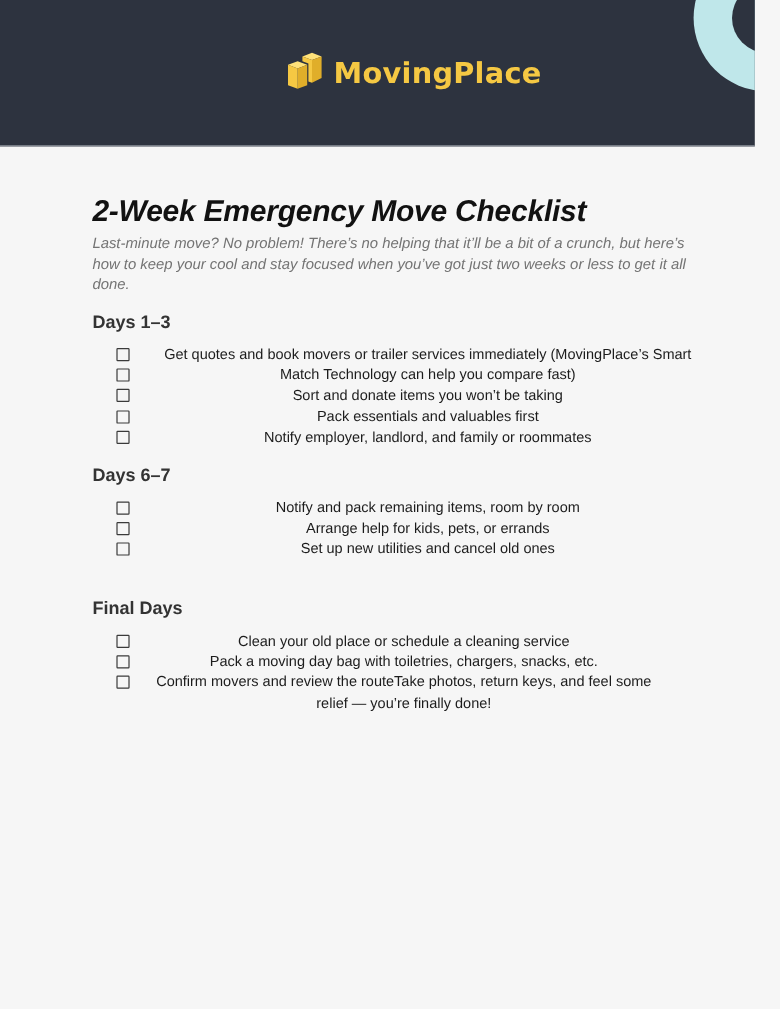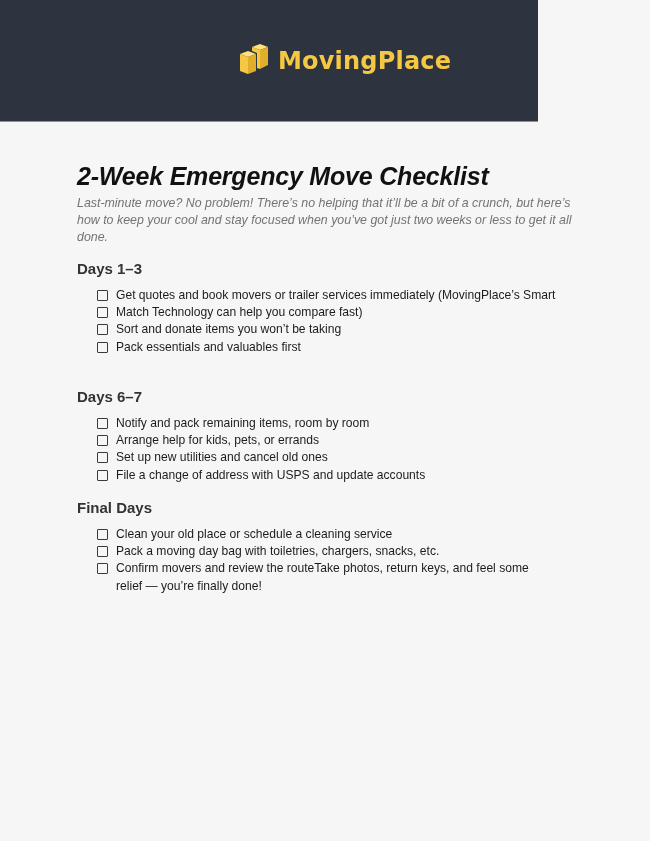--- a/index.html
+++ b/index.html
@@ -4,21 +4,21 @@
   <style>
     html, body { margin: 0; padding: 0; }
     body {
       width: 650px; height: 841px; overflow: hidden;
       background: #f6f6f6;
       font-family: "Liberation Sans", "DejaVu Sans", sans-serif;
       color: #1a1a1a;
       position: relative;
     }
     .header {
-      position: absolute; left: 0; top: 0; width: 538px; height: 121px;
+      position: absolute; left: 0; top: 0; width: 629px; height: 121px;
       background: #2d333f; overflow: hidden;
       border-bottom: 1px solid #8a8f98;
     }
     .ring {
       position: absolute; left: 578px; top: -46px;
       width: 122px; height: 122px; border-radius: 50%;
       background: #bfe7ea;
     }
     .ring-hole {
       position: absolute; left: 610px; top: -14px;
@@ -50,21 +50,21 @@
     .items { list-style: none; margin: 8px 0 0 0; padding: 0 0 0 20px; }
     .item {
       display: flex; align-items: flex-start;
       font-size: 12.1px; line-height: 17.2px; color: #1c1c1c;
     }
     .checkbox {
       flex: 0 0 auto; width: 9px; height: 9px;
       border: 1.2px solid #3a3a3a; border-radius: 1px;
       margin: 3px 8px 0 0; background: transparent;
     }
-    .item-text { flex: 1 1 auto; }
+    .item-text { flex: 1 1 auto; text-align: center; }
   </style>
 </head>
 <body>
 
 <div class="header">
   <div class="ring"></div>
   <div class="ring-hole"></div>
   <div class="logo">
     <span>
       <svg viewBox="0 0 32 32">
@@ -97,41 +97,41 @@
         <span class="item-text">Match Technology can help you compare fast)</span>
       </li>
     <li class="item">
         <span class="checkbox"></span>
         <span class="item-text">Sort and donate items you won’t be taking</span>
       </li>
     <li class="item">
         <span class="checkbox"></span>
         <span class="item-text">Pack essentials and valuables first</span>
       </li>
+    <li class="item">
+        <span class="checkbox"></span>
+        <span class="item-text">Notify employer, landlord, and family or roommates</span>
+      </li>
   </ul>
 </div>
 
 <div class="section" style="top:387px;">
   <h2>Days 6–7</h2>
   <ul class="items">
     <li class="item">
         <span class="checkbox"></span>
         <span class="item-text">Notify and pack remaining items, room by room</span>
       </li>
     <li class="item">
         <span class="checkbox"></span>
         <span class="item-text">Arrange help for kids, pets, or errands</span>
       </li>
     <li class="item">
         <span class="checkbox"></span>
         <span class="item-text">Set up new utilities and cancel old ones</span>
-      </li>
-    <li class="item">
-        <span class="checkbox"></span>
-        <span class="item-text">File a change of address with USPS and update accounts</span>
       </li>
   </ul>
 </div>
 
 <div class="section" style="top:498px;">
   <h2>Final Days</h2>
   <ul class="items" style="width:460px;">
     <li class="item">
         <span class="checkbox"></span>
         <span class="item-text">Clean your old place or schedule a cleaning service</span>

